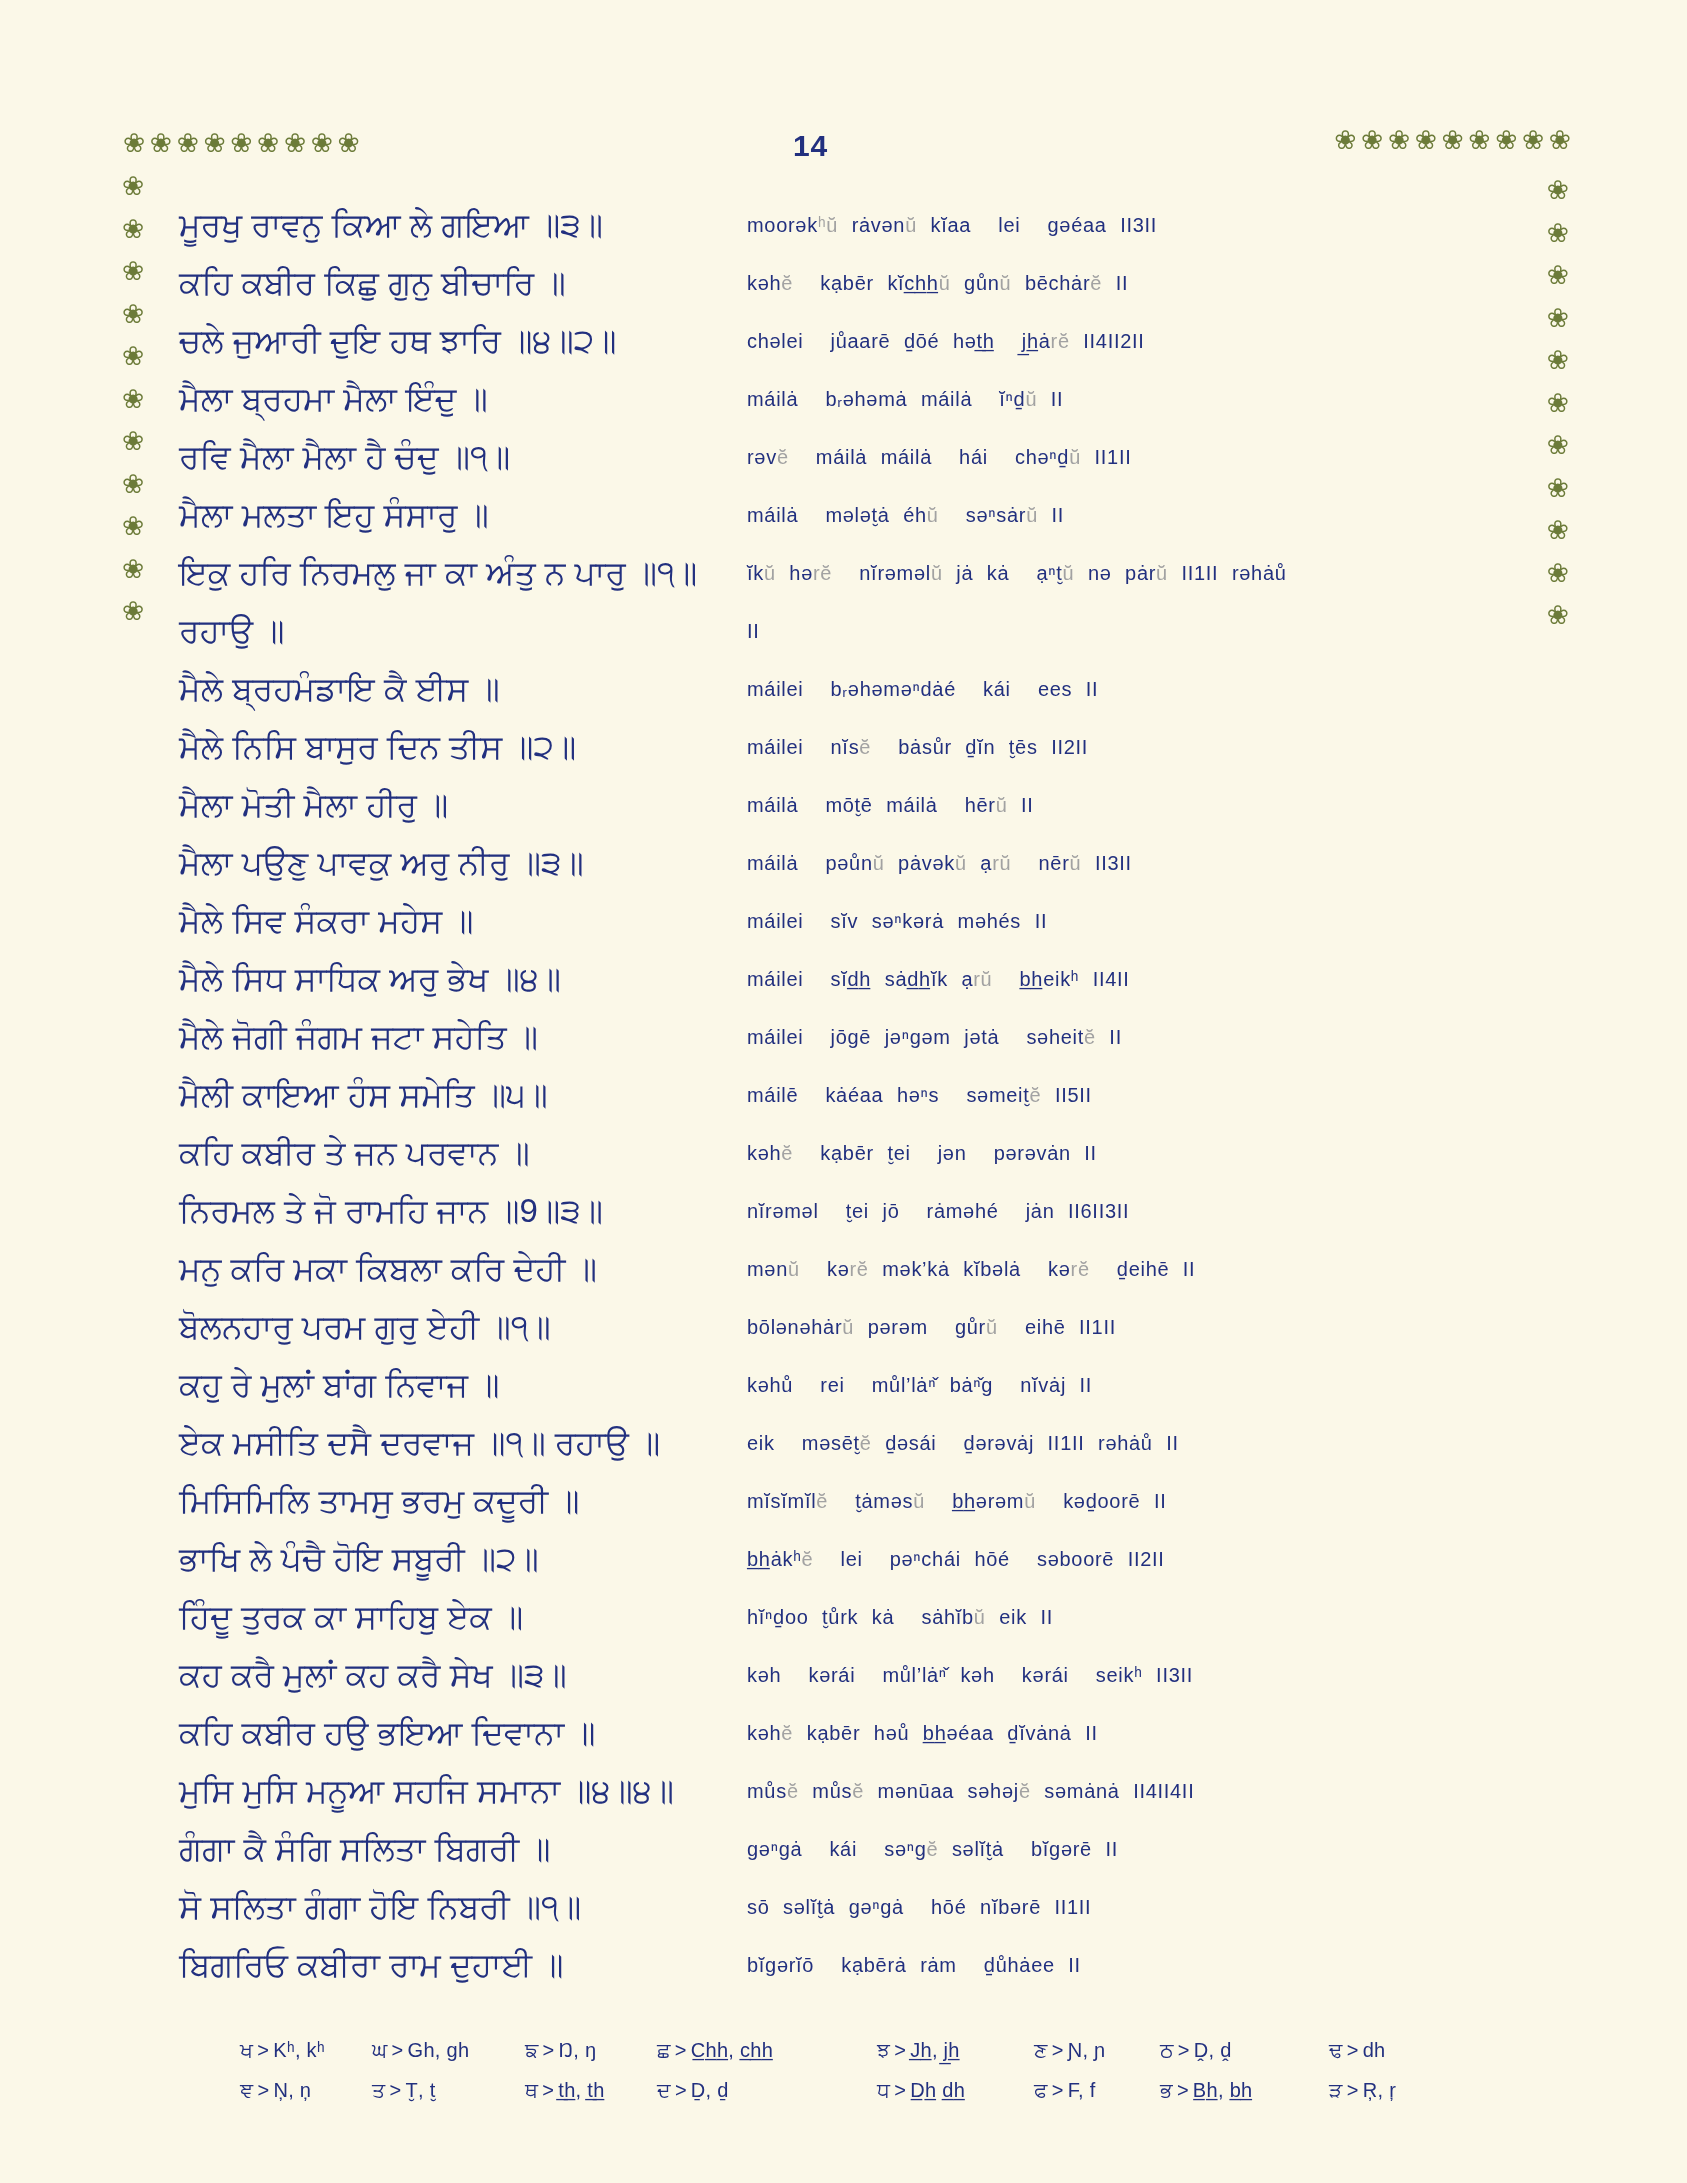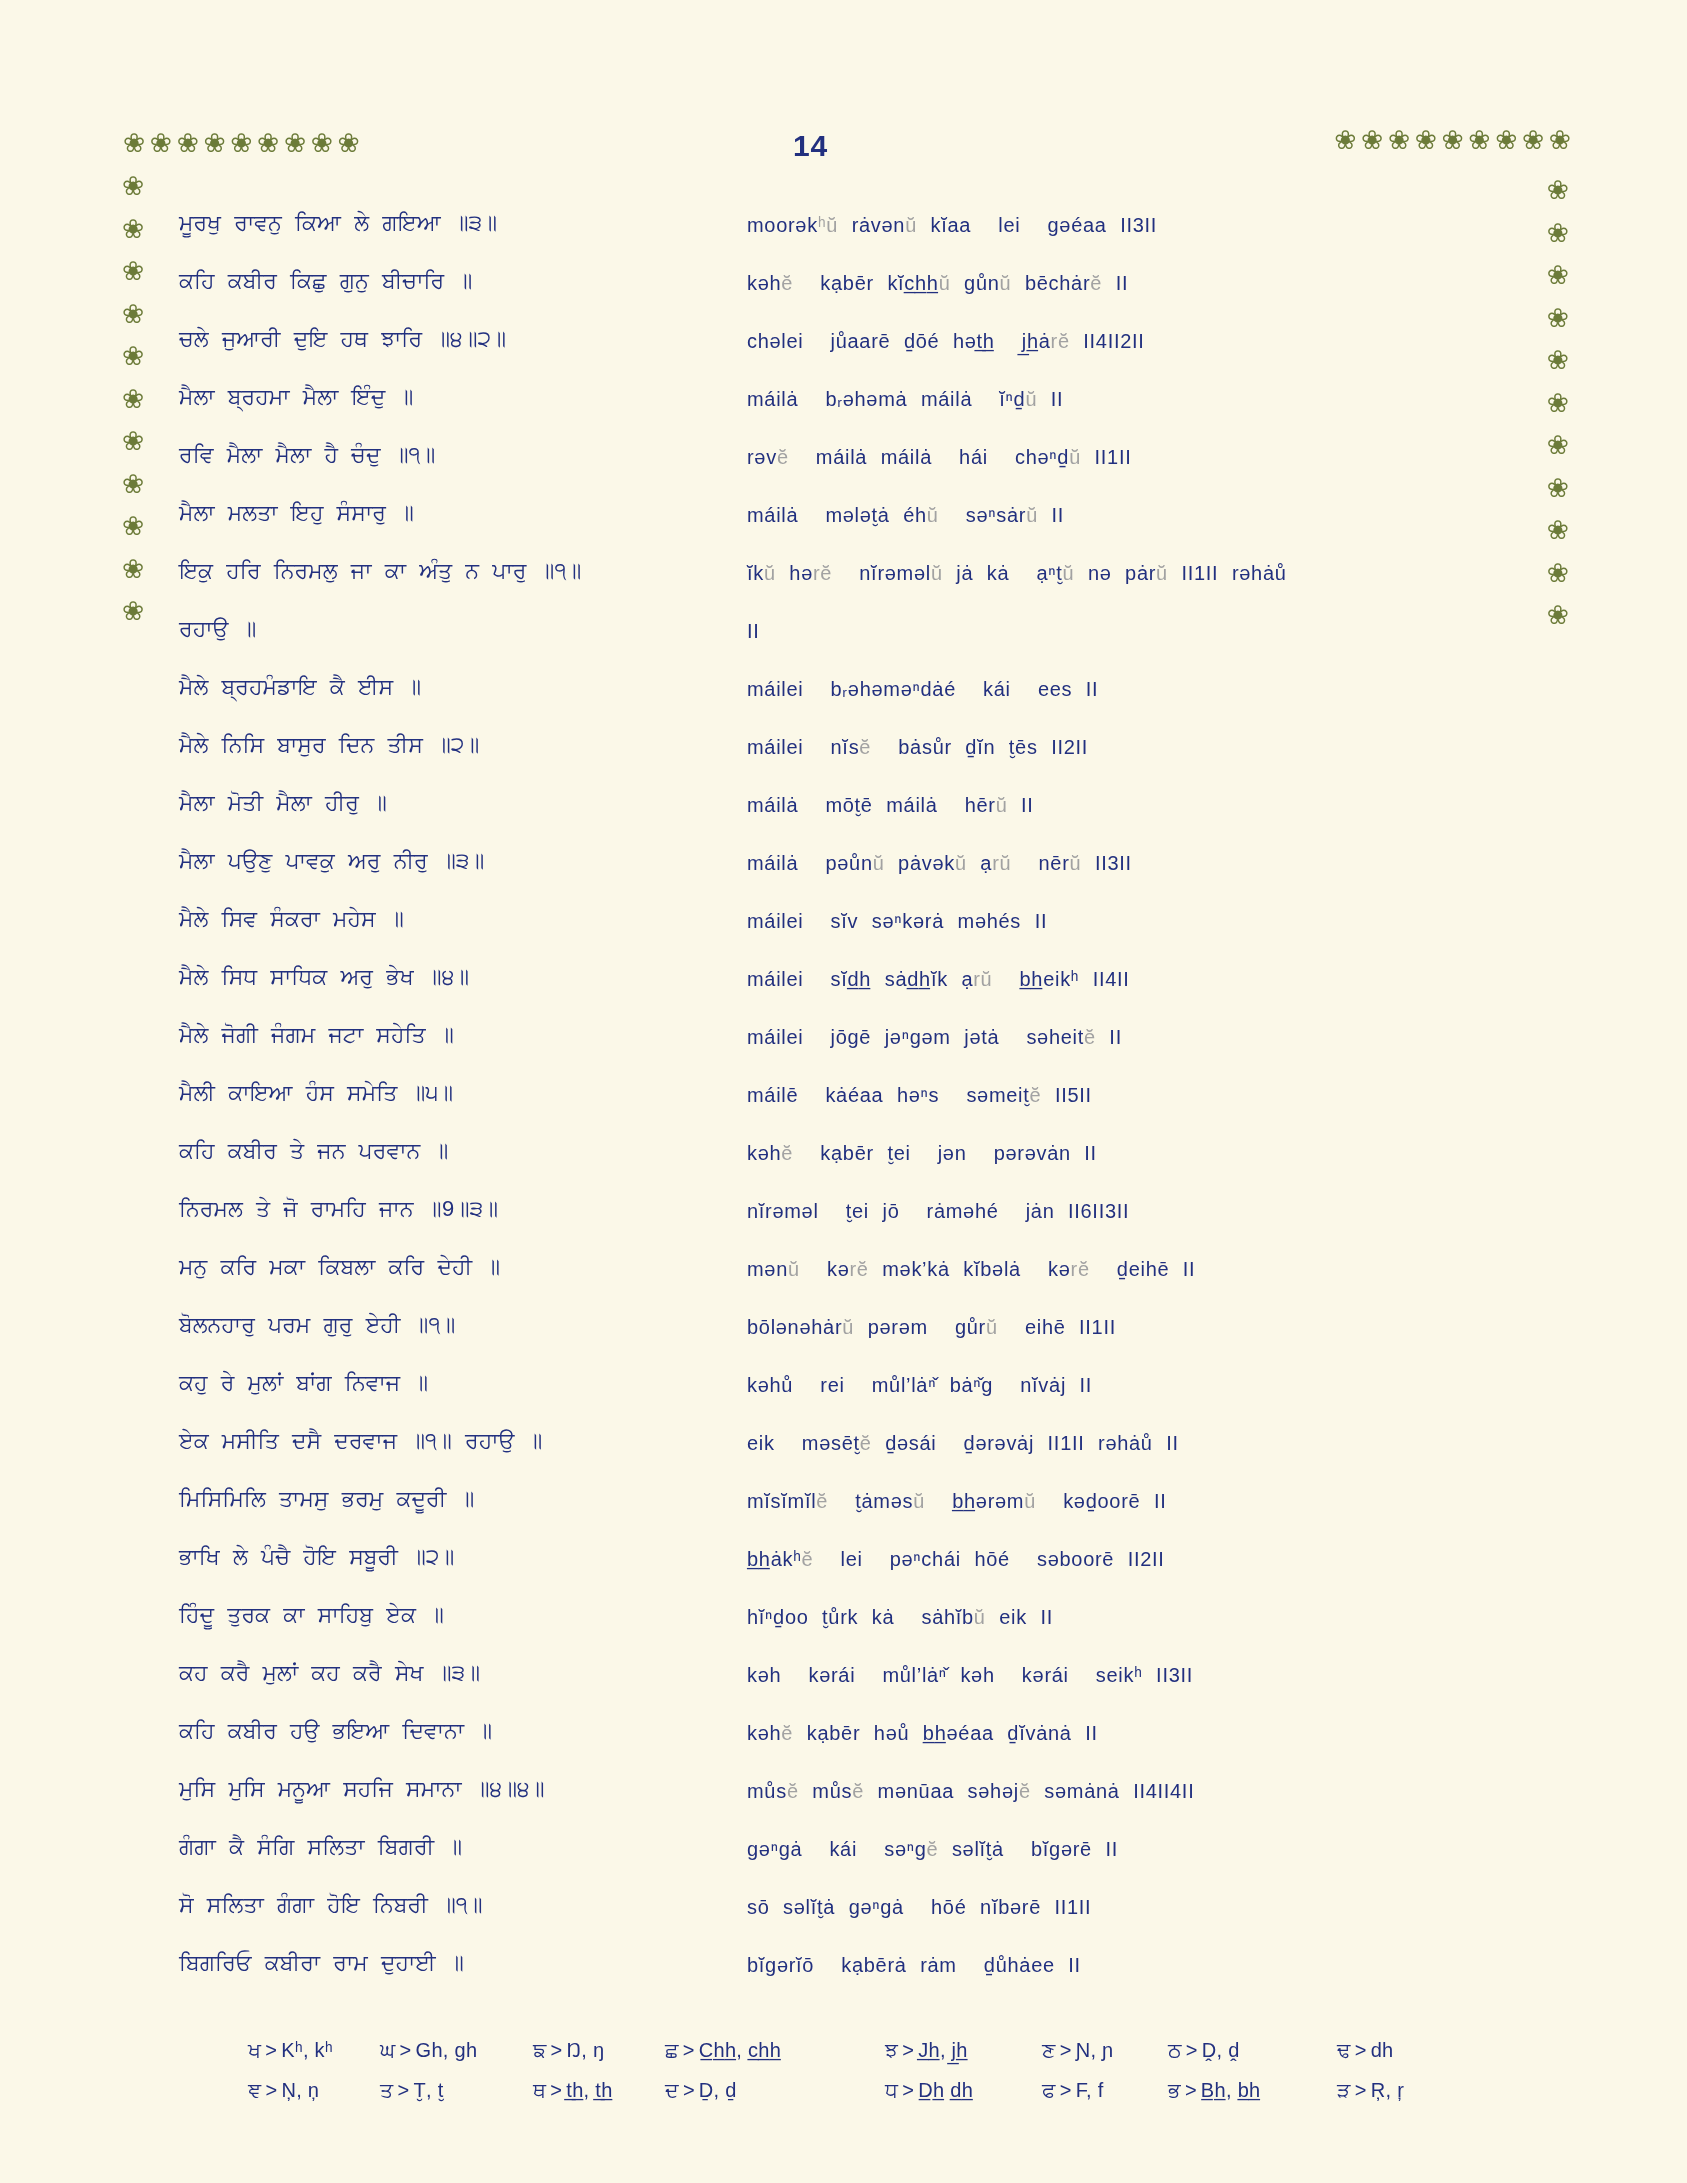--- a/index.html
+++ b/index.html
@@ -33,34 +33,33 @@
   .flower{display:block;}
   .verses{
     position:absolute;left:179px;top:196px;width:1370px;
   }
   .vrow{
     display:grid;
     grid-template-columns:568px 1fr;
     align-items:start;
   }
   .vrow .g{
-    font-size:22px;color:var(--ink);
+    font-size:33px;color:var(--ink);
     line-height:58px;
     white-space:pre-wrap;
-    font-family:Liberation Mono, monospace;
   }
   .vrow .r{
     font-size:20px;color:var(--ink);
     line-height:58px;
     letter-spacing:0.7px;word-spacing:7.3px;
     white-space:pre-wrap;
   }
   .dim{color:var(--dim);}
   .legend{
-    position:absolute;left:248px;top:2030px;width:1257px;
+    position:absolute;left:240px;top:2030px;width:1257px;
     display:grid;
     grid-template-columns:132px 153px 132px 220px 157px 126px 169px auto;
     font-size:20px;color:var(--ink);
     line-height:40px;
     letter-spacing:0.3px;
   }
   .legend .cell{white-space:nowrap;}
   .legend .gl{font-size:20.5px;}
   .legend .sep{padding:0 4px;}
 </style>

